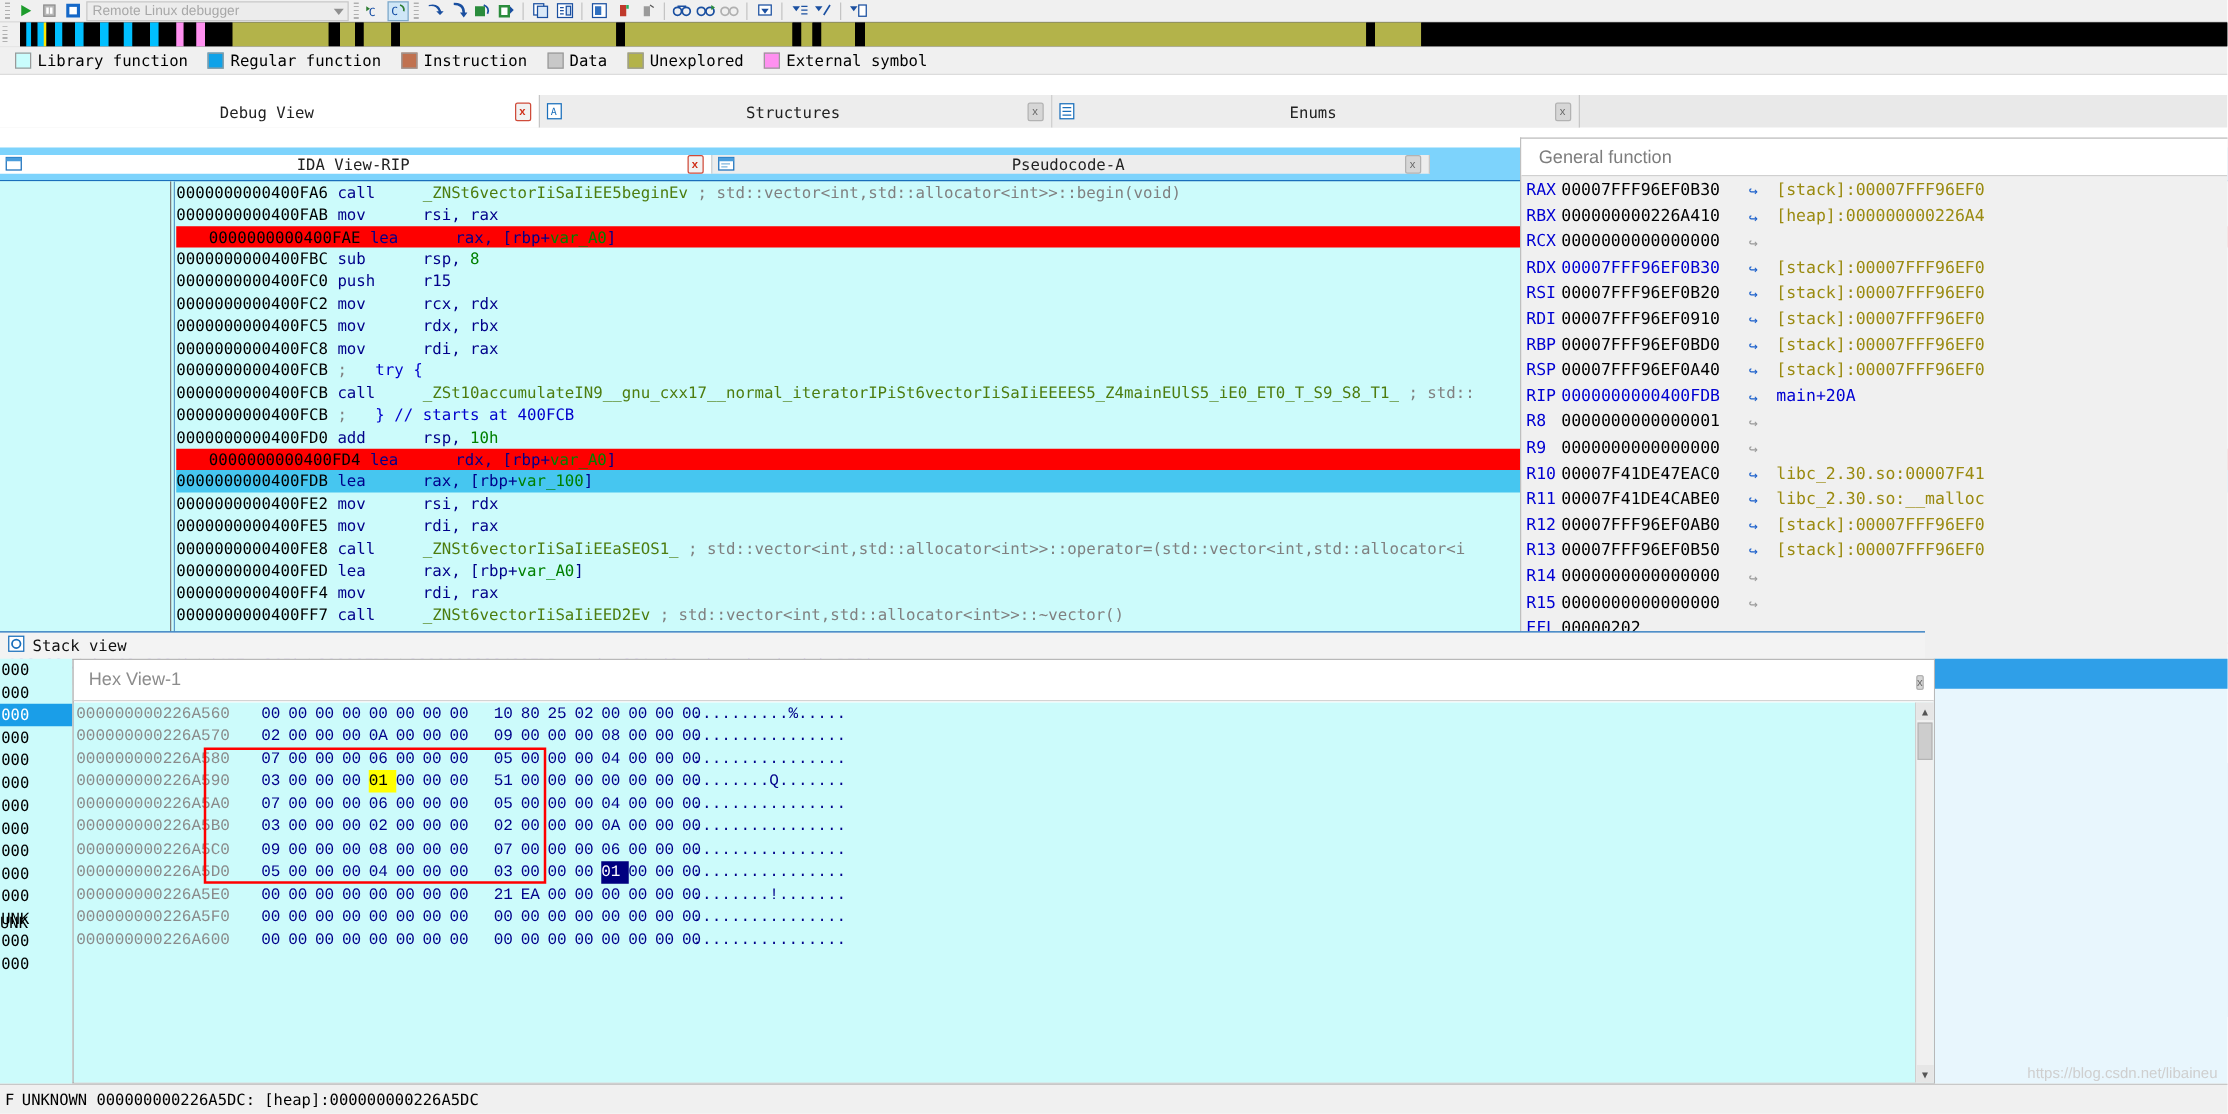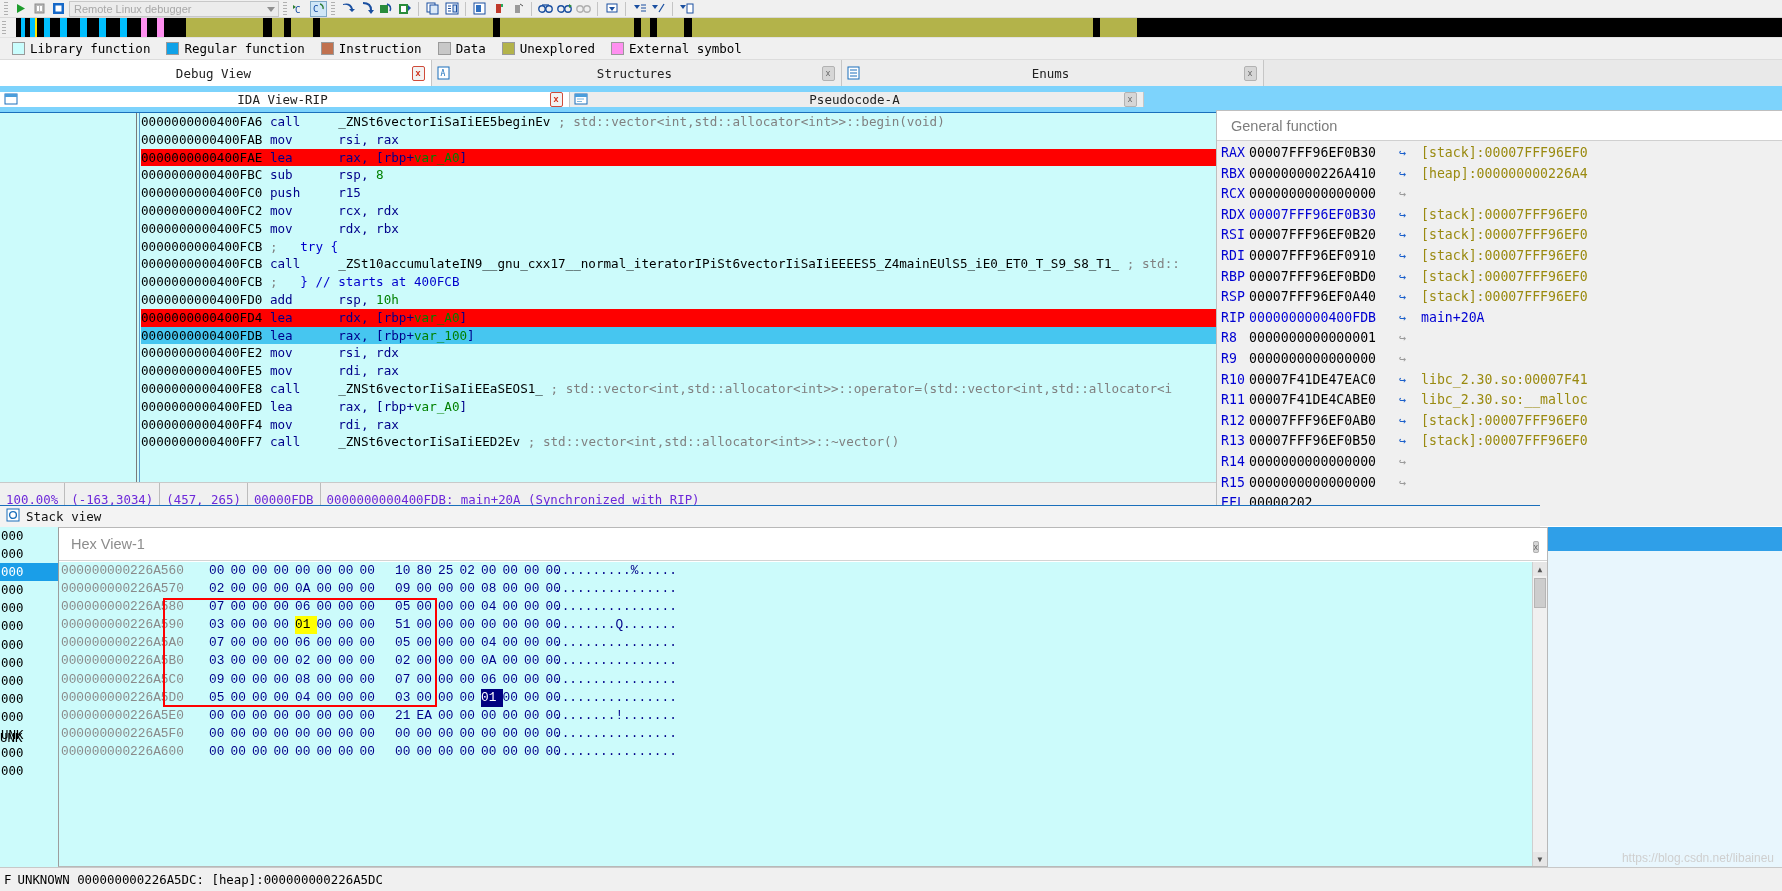--- a/index.html
+++ b/index.html
@@ -39,21 +39,21 @@
      border-bottom:1px solid #e2e2e2; }
   #navband { height:19px; flex:1; position:relative; background:#000; margin-left:8px;}
   .nb { position:absolute; top:0; bottom:0; }
   
   #legend { height: 22px; background:#f0f0f0; display:flex; align-items:center;
     gap: 4px; padding-left: 12px; border-bottom:1px solid #dcdcdc; }
   .lg-item { display:flex; align-items:center; gap:5px; margin-right:12px; }
   .lg-sw { width:13px; height:13px; border:1px solid #9a9a9a; flex:none; }
   .lg-tx { font-family:"DejaVu Sans Mono", monospace; font-size:12.5px; color:#000; }
   
-  .tabrow { height:26px; display:flex; background:#e9e9e9; }
+  .tabrow { height:26px; display:flex; background:#e9e9e9;margin-top:16px; }
   .tab {
     display:flex; align-items:center; position:relative;
     border-right:1px solid #c6c6c6; background:#ededed;
     font-family:"DejaVu Sans Mono", monospace; font-size:12.5px; color:#222;
   }
   .tab.active { background:#ffffff; }
   .tab .tab-ico { width:22px; display:flex; justify-content:center; flex:none; }
   .tab .tab-lbl { flex:1; text-align:center; }
   .tab .tab-x { width:26px; display:flex; justify-content:center; flex:none; }
   .xbtn {
@@ -66,26 +66,26 @@
   
   #disasm-wrap { position:relative; height:370px; background:#ccfbfb;
      border-top:1px solid #1a6fbb; overflow:hidden; }
   #arrowcol { position:absolute; left:0; top:0; bottom:0; width:140px;
      background:#ccfbfb; border-right:1px solid #5a9bcb; }
   #arrowcol .vline { position:absolute; left:136px; top:0; bottom:0; width:1px;
      background:#7a7a7a; }
   #codelines { position:absolute; left:141px; top:0; right:0; }
   .cl { height:17.8px; line-height:17.8px; white-space:pre;
     font-family:"DejaVu Sans Mono", monospace; font-size:12.6px; }
-  .cl.hl-red { background:#fe0000; }
+  .cl.hl-red { background:#fe0000;padding-left:26px; }
   .cl.hl-blue { background:#46c6f0; }
   .addr { color:#000; }
   .mnem { color:#00008a; }
   .op { color:#00008a; }
-  .name { color:#000000; }
+  .name { color:#4d7c0f; }
   .var { color:#008000; }
   .num { color:#008000; }
   .cmt { color:#808080; }
   .blue2 { color:#0000cc; }
   
   #disasm-status { height:34px; background:#f0f0f0; display:flex; align-items:center;
     font-family:"DejaVu Sans Mono", monospace; font-size:12.4px; color:#6d28d9;
     border-top:1px solid #c9c9c9; }
   #disasm-status .seg { padding:0 6px; border-right:1px solid #bcbcbc;
      height:100%; display:flex; align-items:center; }
@@ -465,20 +465,21 @@
       <div class="vline"></div>
     </div>
   <div id="codelines">
       <div class="cl"><span class="addr">0000000000400FA6 </span><span class="mnem">call  </span>   <span class="name">_ZNSt6vectorIiSaIiEE5beginEv</span> <span class="cmt">; std::vector&lt;int,std::allocator&lt;int&gt;&gt;::begin(void)</span></div>
       <div class="cl"><span class="addr">0000000000400FAB </span><span class="mnem">mov   </span>   <span class="op">rsi, rax</span></div>
       <div class="cl hl-red"><span class="addr">0000000000400FAE </span><span class="mnem">lea   </span>   <span class="op">rax, [rbp+</span><span class="var">var_A0</span><span class="op">]</span></div>
       <div class="cl"><span class="addr">0000000000400FBC </span><span class="mnem">sub   </span>   <span class="op">rsp, </span><span class="num">8</span></div>
       <div class="cl"><span class="addr">0000000000400FC0 </span><span class="mnem">push  </span>   <span class="op">r15</span></div>
       <div class="cl"><span class="addr">0000000000400FC2 </span><span class="mnem">mov   </span>   <span class="op">rcx, rdx</span></div>
       <div class="cl"><span class="addr">0000000000400FC5 </span><span class="mnem">mov   </span>   <span class="op">rdx, rbx</span></div>
+      <div class="cl"><span class="addr">0000000000400FC8 </span><span class="mnem">mov   </span>   <span class="op">rdi, rax</span></div>
       <div class="cl"><span class="addr">0000000000400FCB </span><span class="cmt">;</span><span class="blue2">   try {</span></div>
       <div class="cl"><span class="addr">0000000000400FCB </span><span class="mnem">call  </span>   <span class="name">_ZSt10accumulateIN9__gnu_cxx17__normal_iteratorIPiSt6vectorIiSaIiEEEES5_Z4mainEUlS5_iE0_ET0_T_S9_S8_T1_</span> <span class="cmt">; std::</span></div>
       <div class="cl"><span class="addr">0000000000400FCB </span><span class="cmt">;</span><span class="blue2">   } // starts at 400FCB</span></div>
       <div class="cl"><span class="addr">0000000000400FD0 </span><span class="mnem">add   </span>   <span class="op">rsp, </span><span class="num">10h</span></div>
       <div class="cl hl-red"><span class="addr">0000000000400FD4 </span><span class="mnem">lea   </span>   <span class="op">rdx, [rbp+</span><span class="var">var_A0</span><span class="op">]</span></div>
       <div class="cl hl-blue"><span class="addr">0000000000400FDB </span><span class="mnem">lea   </span>   <span class="op">rax, [rbp+</span><span class="var">var_100</span><span class="op">]</span></div>
       <div class="cl"><span class="addr">0000000000400FE2 </span><span class="mnem">mov   </span>   <span class="op">rsi, rdx</span></div>
       <div class="cl"><span class="addr">0000000000400FE5 </span><span class="mnem">mov   </span>   <span class="op">rdi, rax</span></div>
       <div class="cl"><span class="addr">0000000000400FE8 </span><span class="mnem">call  </span>   <span class="name">_ZNSt6vectorIiSaIiEEaSEOS1_</span> <span class="cmt">; std::vector&lt;int,std::allocator&lt;int&gt;&gt;::operator=(std::vector&lt;int,std::allocator&lt;i</span></div>
       <div class="cl"><span class="addr">0000000000400FED </span><span class="mnem">lea   </span>   <span class="op">rax, [rbp+</span><span class="var">var_A0</span><span class="op">]</span></div>

